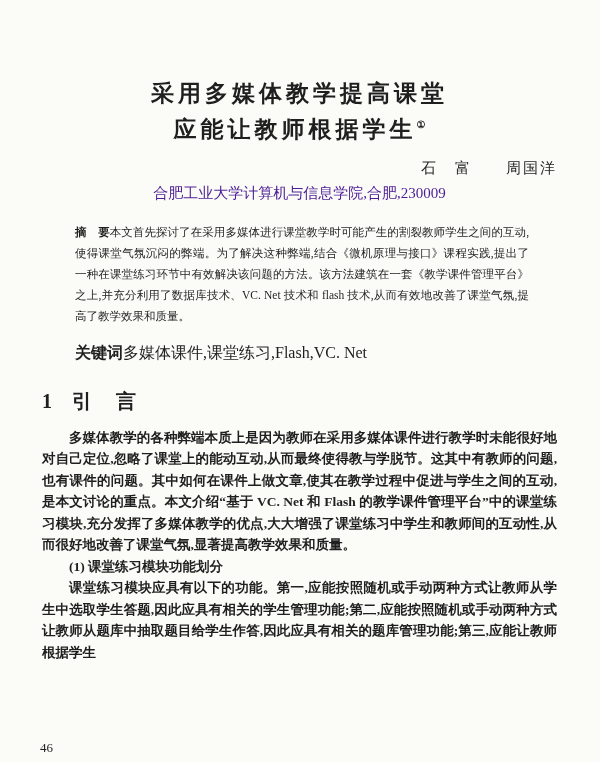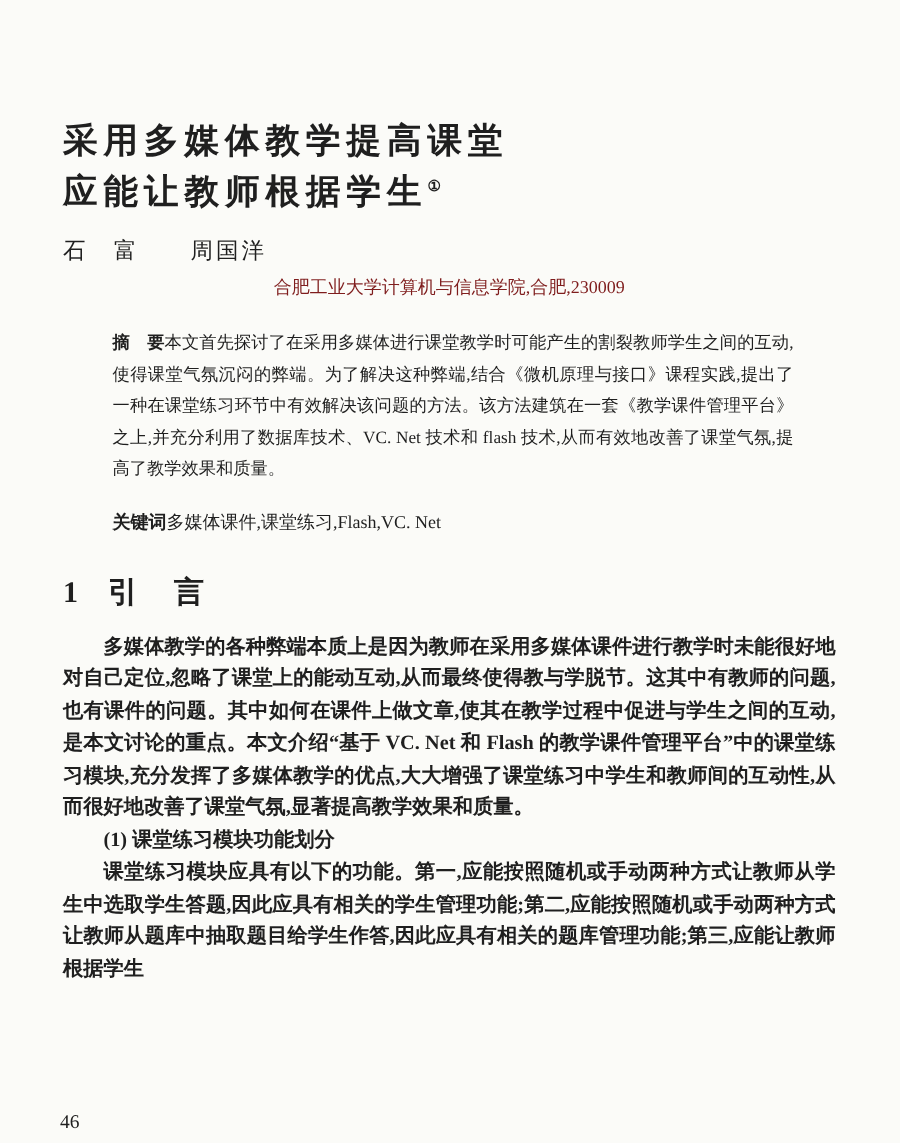--- a/index.html
+++ b/index.html
@@ -8,56 +8,56 @@
     margin:0 auto;
     background:#fbfbf8;
     color:#1f1f1f;
     font-family:"Liberation Serif","DejaVu Serif",serif;
     box-sizing:border-box;
     padding:78px 43px 0 42px;
     position:relative;
     overflow:hidden;
   }
   .title {
-    text-align:left;
+    text-align:center;
     font-size:23px;
     font-weight:bold;
     line-height:31px;
     letter-spacing:4px;
     margin:0;
   }
   .title .fn-mark {
     font-size:10px;
     letter-spacing:0;
     vertical-align:super;
   }
   .authors {
-    text-align:left;
+    text-align:right;
     font-size:15px;
     letter-spacing:2px;
     margin:14px 0 0 0;
   }
   .affiliation {
     text-align:center;
-    font-size:12px;
+    font-size:15px;
     margin:6px 0 0 0;
-    color:#7f1d1d;
+    color:#4c1d95;
   }
   .abstract {
     margin:19px 28px 0 33px;
     font-size:11.5px;
     line-height:21px;
     text-align:justify;
   }
   .abstract .label, .keywords .label {
     font-weight:bold;
   }
   .keywords {
     margin:16px 28px 0 33px;
-    font-size:12px;
+    font-size:16px;
   }
   h2.section {
     font-size:20px;
     font-weight:bold;
     letter-spacing:2px;
     margin:24px 0 0 0;
   }
   h2.section .sec-num {
     letter-spacing:0;
     margin-right:20px;

